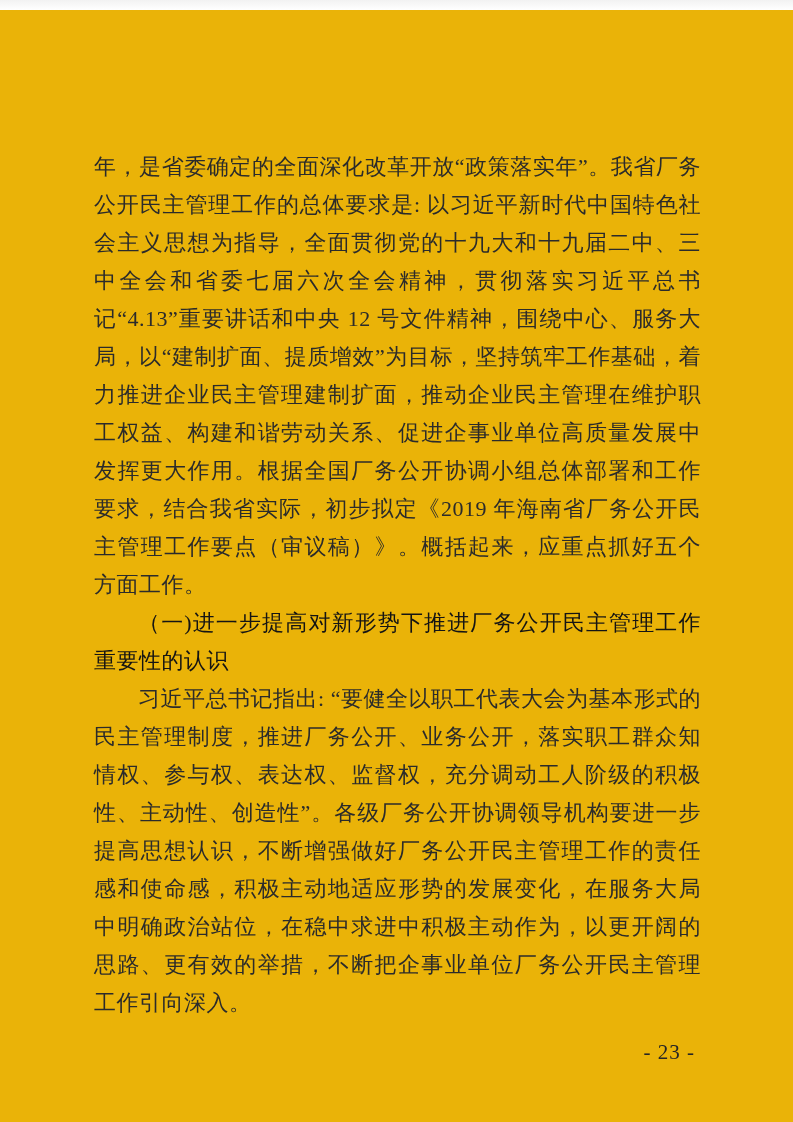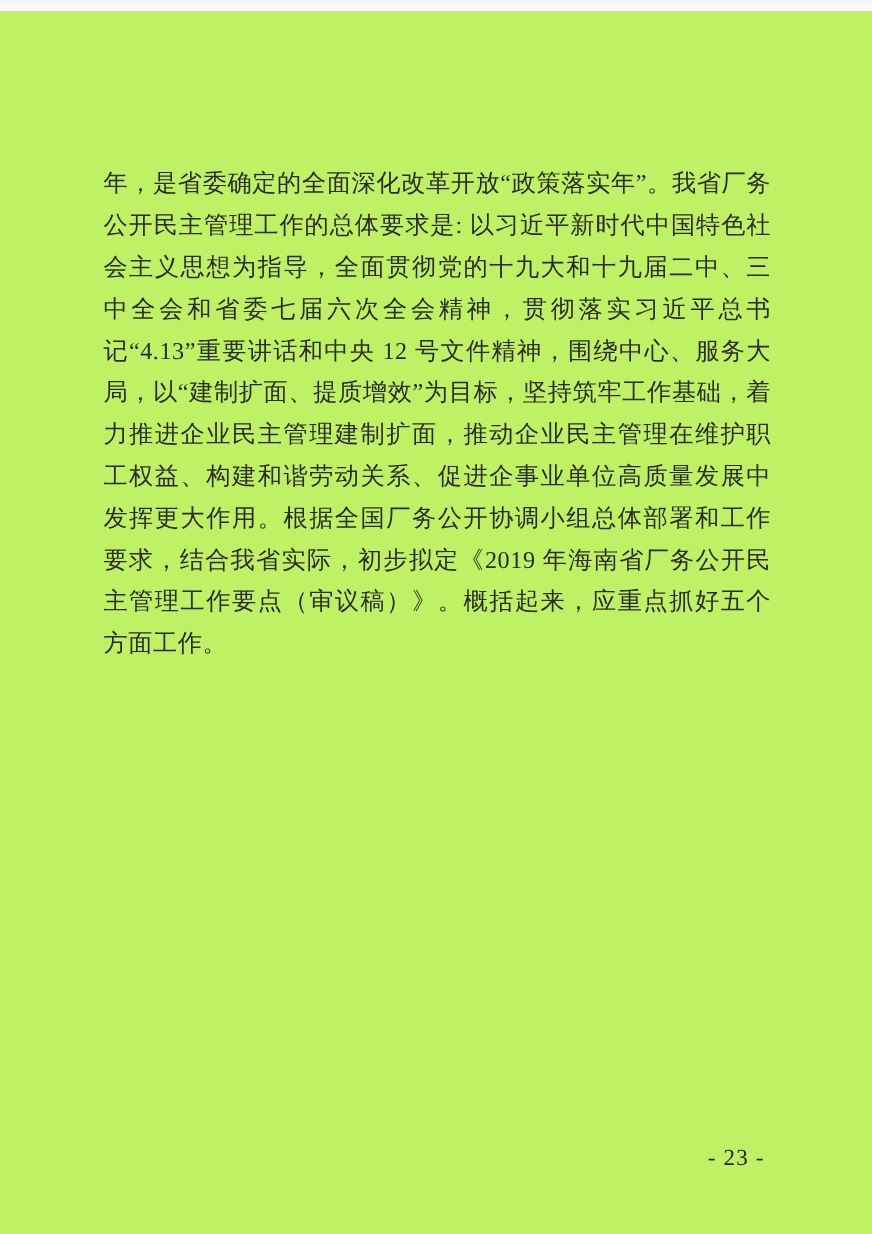--- a/index.html
+++ b/index.html
@@ -4,21 +4,21 @@
 <style>
   html, body {
     margin: 0;
     padding: 0;
     background: #ffffff;
   }
   .page {
     position: relative;
     width: 793px;
     height: 1122px;
-    background: #bef264;
+    background: #eab308;
     overflow: hidden;
     font-family: "Liberation Serif", "DejaVu Serif", serif;
     color: #2b2b2b;
   }
   
   .scan-edge {
     position: absolute;
     top: 0; left: 0; right: 0;
     height: 10px;
     background: linear-gradient(#f2f2f2, #ffffff);
@@ -63,19 +63,21 @@
 </style>
 </head>
 <body>
 
 <div class="page">
   <div class="scan-edge"></div>
 
   <div class="content">
     <p class="body-para no-indent">年，是省委确定的全面深化改革开放“政策落实年”。我省厂务公开民主管理工作的总体要求是: 以习近平新时代中国特色社会主义思想为指导，全面贯彻党的十九大和十九届二中、三中全会和省委七届六次全会精神，贯彻落实习近平总书记“4.13”重要讲话和中央 12 号文件精神，围绕中心、服务大局，以“建制扩面、提质增效”为目标，坚持筑牢工作基础，着力推进企业民主管理建制扩面，推动企业民主管理在维护职工权益、构建和谐劳动关系、促进企事业单位高质量发展中发挥更大作用。根据全国厂务公开协调小组总体部署和工作要求，结合我省实际，初步拟定《2019 年海南省厂务公开民主管理工作要点（审议稿）》。概括起来，应重点抓好五个方面工作。</p>
 
+    <h2 class="heading">（一)进一步提高对新形势下推进厂务公开民主管理工作重要性的认识</h2>
 
+    <p class="body-para">习近平总书记指出: “要健全以职工代表大会为基本形式的民主管理制度，推进厂务公开、业务公开，落实职工群众知情权、参与权、表达权、监督权，充分调动工人阶级的积极性、主动性、创造性”。各级厂务公开协调领导机构要进一步提高思想认识，不断增强做好厂务公开民主管理工作的责任感和使命感，积极主动地适应形势的发展变化，在服务大局中明确政治站位，在稳中求进中积极主动作为，以更开阔的思路、更有效的举措，不断把企事业单位厂务公开民主管理工作引向深入。</p>
 
 
   </div>
 
   <div class="page-number">- 23 -</div>
 </div>
 
 </body></html>

